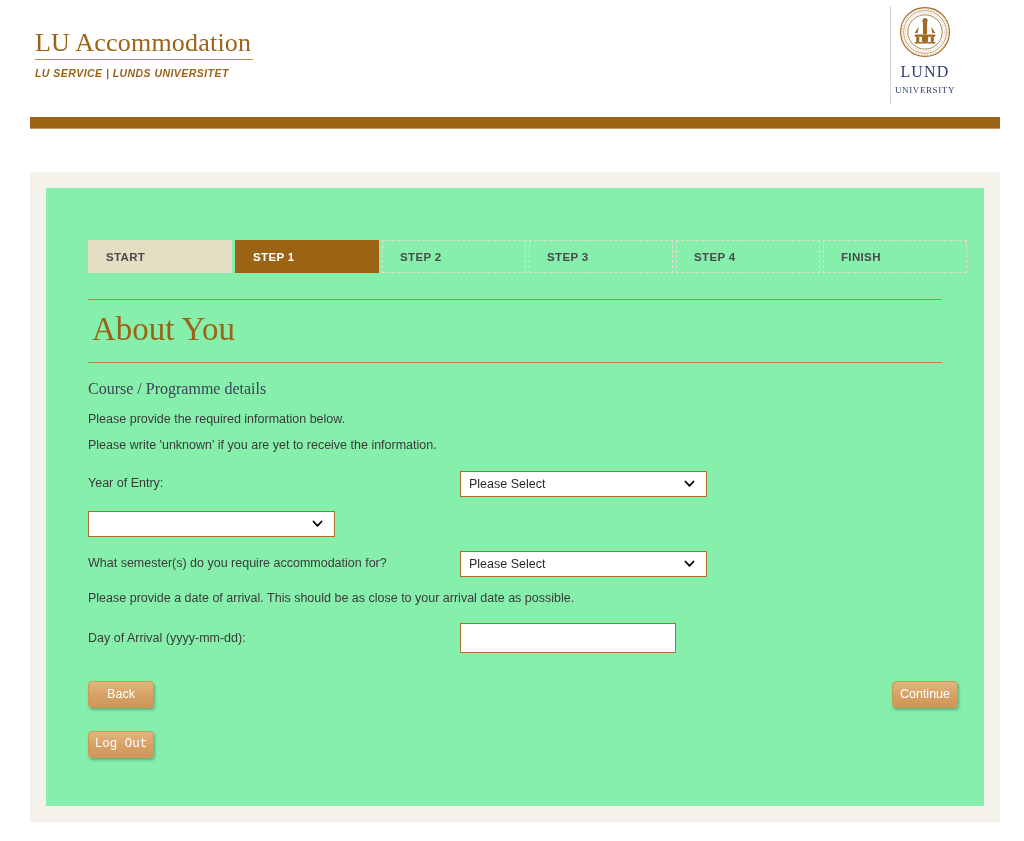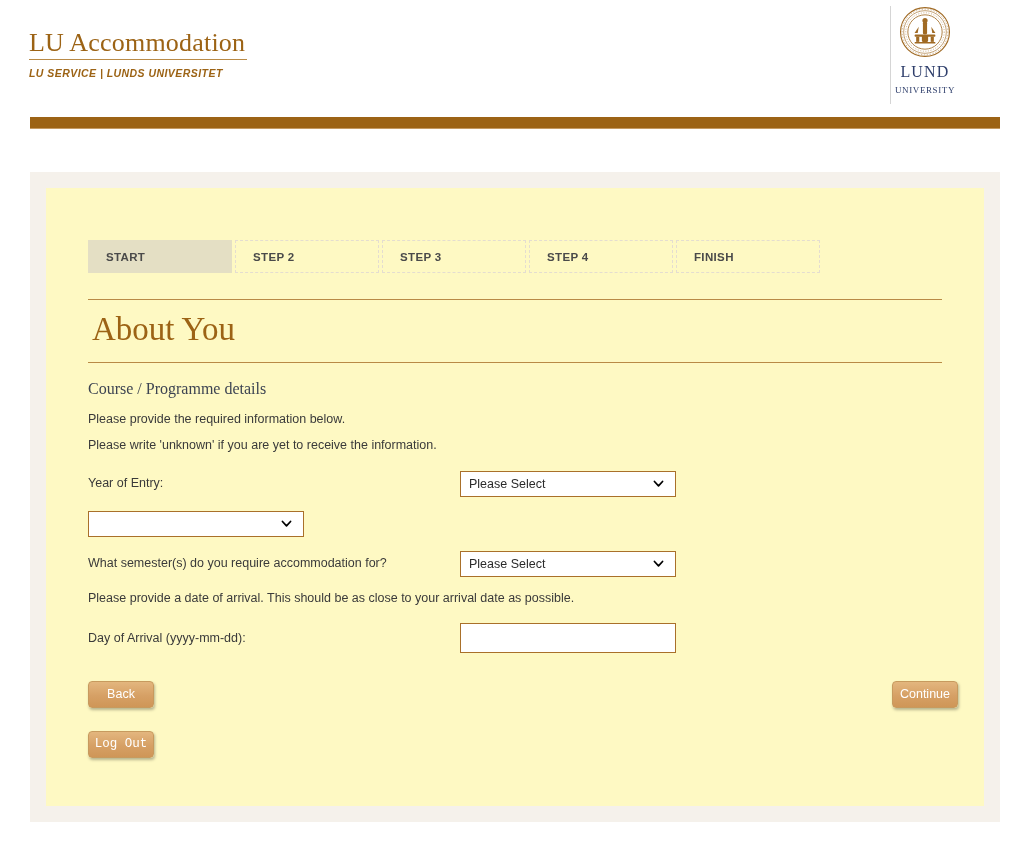--- a/index.html
+++ b/index.html
@@ -17,21 +17,21 @@
   }
 
   
   .site-header {
     position: relative;
     height: 120px;
     background: #ffffff;
   }
   .brand {
     position: absolute;
-    left: 29px;
+    left: 35px;
     top: 29px;
   }
   .brand-title {
     font-family: "Liberation Serif", serif;
     font-size: 26px;
     color: #9c6315;
     letter-spacing: 0.2px;
     line-height: 1.05;
     white-space: nowrap;
   }
@@ -112,21 +112,21 @@
     top: 172px;
     width: 970px;
     height: 650px;
     background: #f5f1eb;
     box-sizing: border-box;
     padding: 16px 16px 16px 16px;
   }
   .panel-inner {
     width: 100%;
     height: 100%;
-    background: #fef9c3;
+    background: #86efac;
     box-sizing: border-box;
     padding: 52px 42px 0 42px;
     position: relative;
     overflow: hidden;
   }
 
   
   .steps {
     display: flex;
     gap: 3px;
@@ -201,21 +201,21 @@
     align-items: center;
     margin-bottom: 14px;
   }
   .field-label {
     flex: 0 0 372px;
     font-size: 12.5px;
     color: #3a3a3a;
     line-height: 1.15;
   }
   .ctl {
-    width: 216px;
+    width: 247px;
     height: 26px;
     box-sizing: border-box;
     border: 1px solid #a9702a;
     background: #ffffff;
     font-family: "Liberation Sans", sans-serif;
     font-size: 12.5px;
     color: #2b2b2b;
     padding: 0 8px;
     display: flex;
     align-items: center;
@@ -311,20 +311,21 @@
 
   <div class="header-bar"></div>
 </div>
 
 <div class="panel-outer">
   <div class="panel-inner">
 
     
     <div class="steps">
       <div class="step start">START</div>
+      <div class="step active">STEP 1</div>
       <div class="step">STEP 2</div>
       <div class="step">STEP 3</div>
       <div class="step">STEP 4</div>
       <div class="step">FINISH</div>
     </div>
 
     
     <div class="title-rule-top"></div>
     <h1 class="page-title">About You</h1>
     <div class="title-rule-bottom"></div>

